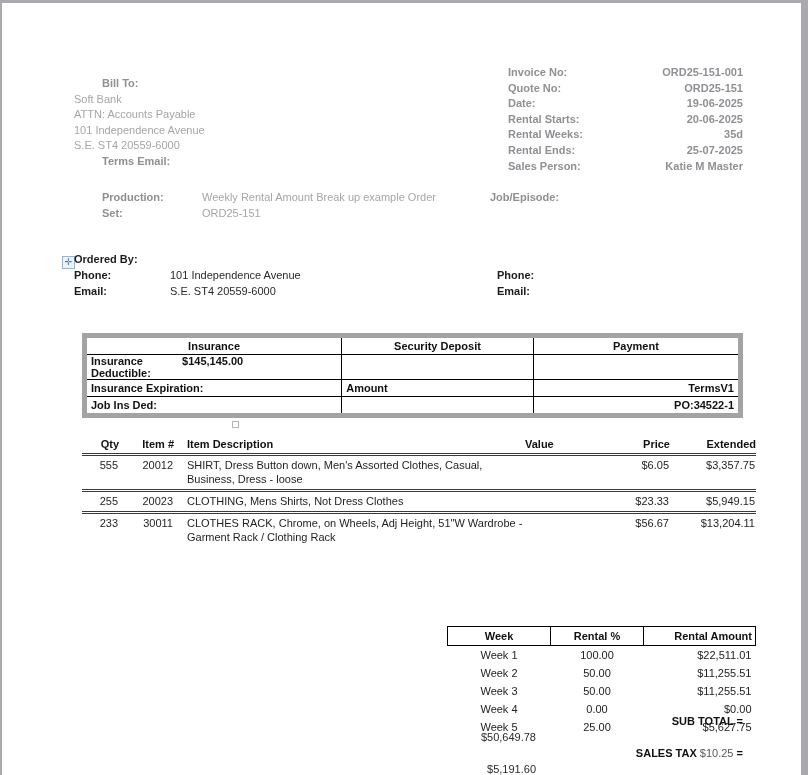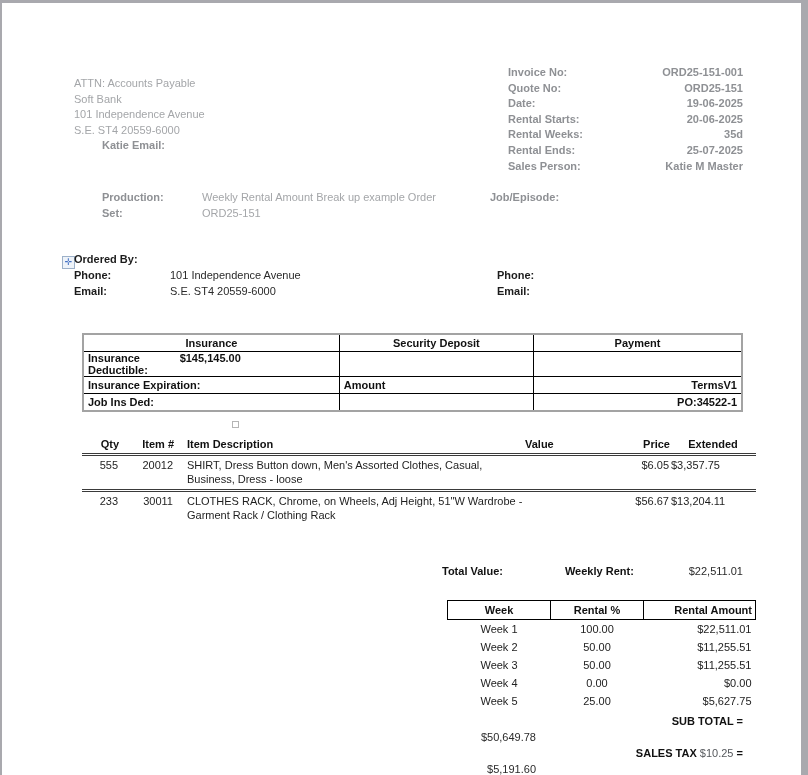--- a/index.html
+++ b/index.html
@@ -38,53 +38,53 @@
     left:60px;top:253px;width:11px;height:11px;
     border:1px solid #9db1c9;background:#eef3f9;
     color:#4472c4;font-size:9px;line-height:10px;text-align:center;font-weight:bold;
   }
   .ordered{left:72px;top:248px;width:680px;}
   .ordered .r{display:grid;grid-template-columns:96px 327px 90px auto;line-height:16px;}
 
   
   table{border-collapse:collapse;}
   .instable{left:80px;top:330px;}
-  .instable table{width:661px;font-size:11px;font-weight:bold;color:#111;border:2px solid #a3a3a3;}
+  .instable table{width:661px;font-size:11px;font-weight:bold;color:#111;border:5px solid #a3a3a3;}
   .instable td{border:1px solid #000;height:16px;padding:0 4px;vertical-align:middle;}
   .instable .hdr td{text-align:center;}
   .instable .split{display:flex;justify-content:flex-end;}
   .instable .ded-val{margin-right:94px;}
 
   
   .anchor{left:230px;top:418px;width:5px;height:5px;border:1px solid #b5b5b5;background:#fff;}
 
   
   .items{left:80px;top:433px;}
   .items table{width:661px;font-size:11px;color:#1e1e1e;table-layout:fixed;}
   .items th{font-size:11px;color:#111;padding:2px 0 3px 0;}
   .items th,.items td{vertical-align:top;}
   .items .c-qty{width:37px;text-align:right;}
   .items .c-item{width:55px;text-align:right;}
   .items .c-desc{width:338px;text-align:left;padding-left:13px;}
   .items .c-val{width:70px;text-align:left;}
   .items .c-price{width:75px;text-align:right;}
-  .items .c-ext{width:86px;}
+  .items .c-ext{width:86px;text-align:right;}
   .items thead tr{border-bottom:3px double #3a3a3a;}
   .items tbody tr.sep{border-bottom:3px double #3a3a3a;}
   .items tbody td{padding-top:2px;padding-bottom:3px;line-height:14px;}
 
   
   .rentline{left:440px;top:562px;width:301px;display:flex;font-size:11px;}
   .rentline .tv{font-weight:bold;color:#111;}
   .rentline .wr{font-weight:bold;color:#111;margin-left:62px;}
   .rentline .amt{color:#2a2a2a;margin-left:auto;}
 
   
   .weeks{left:445px;top:597px;}
-  .weeks table{width:297px;font-size:11px;color:#222;table-layout:fixed;}
+  .weeks table{width:297px;font-size:11px;color:#222;table-layout:fixed;margin-top:26px;}
   .weeks th{border:1px solid #000;font-size:11px;color:#111;height:16px;}
   .weeks .w-week{width:100px;text-align:center;}
   .weeks .w-pct{width:90px;text-align:center;}
   .weeks .w-amt{width:107px;text-align:right;padding-right:4px;}
   .weeks th.w-amt{padding-right:3px;}
   .weeks tbody td{height:16px;padding-top:1px;}
 
   
   .gtotals{left:420px;top:710px;width:321px;font-size:11px;}
   .gtotals .r{display:flex;justify-content:flex-end;line-height:16px;flex-direction:column;}
@@ -92,25 +92,26 @@
   .gtotals .val{width:114px;text-align:right;color:#2a2a2a;}
   .gtotals .val.b{font-weight:bold;color:#111;}
   .gtotals .rate{font-weight:normal;color:#55585c;}
 </style>
 </head>
 <body>
 
 <div class="page">
 
   <div class="abs billto fs11">
+    <div class="lbl-g">Bill To:</div>
+    <div class="txt-g">Soft Bank</div>
     <div class="txt-g">ATTN: Accounts Payable</div>
-    <div class="txt-g">Soft Bank</div>
     <div class="txt-g">101 Independence Avenue</div>
     <div class="txt-g">S.E. ST4 20559-6000</div>
-    <div class="lbl-g">Katie Email:</div>
+    <div class="lbl-g">Terms Email:</div>
   </div>
 
   <div class="abs invmeta fs11">
     <div class="row">
       <span class="lbl-g">Invoice No:</span>
       <span class="lbl-g">ORD25-151-001</span>
     </div>
     <div class="row">
       <span class="lbl-g">Quote No:</span>
       <span class="lbl-g">ORD25-151</span>
@@ -227,37 +228,40 @@
       </thead>
       <tbody>
         <tr class="sep">
           <td class="c-qty">555</td>
           <td class="c-item">20012</td>
           <td class="c-desc">SHIRT, Dress Button down, Men's Assorted Clothes, Casual, Business, Dress - loose</td>
           <td class="c-val"></td>
           <td class="c-price">$6.05</td>
           <td class="c-ext">$3,357.75</td>
         </tr>
+        <tr class="sep">
+          <td class="c-qty">255</td>
+          <td class="c-item">20023</td>
+          <td class="c-desc">CLOTHING, Mens Shirts, Not Dress Clothes</td>
+          <td class="c-val"></td>
+          <td class="c-price">$23.33</td>
+          <td class="c-ext">$5,949.15</td>
+        </tr>
         <tr>
           <td class="c-qty">233</td>
           <td class="c-item">30011</td>
           <td class="c-desc">CLOTHES RACK, Chrome, on Wheels, Adj Height, 51"W Wardrobe - Garment Rack / Clothing Rack</td>
           <td class="c-val"></td>
           <td class="c-price">$56.67</td>
           <td class="c-ext">$13,204.11</td>
         </tr>
       </tbody>
     </table>
   </div>
 
-  <div class="abs rentline">
-    <span class="tv">Total Value:</span>
-    <span class="wr">Weekly Rent:</span>
-    <span class="amt">$22,511.01</span>
-  </div>
 
   <div class="abs weeks">
     <table>
       <thead>
         <tr>
           <th class="w-week">Week</th>
           <th class="w-pct">Rental %</th>
           <th class="w-amt">Rental Amount</th>
         </tr>
       </thead>

